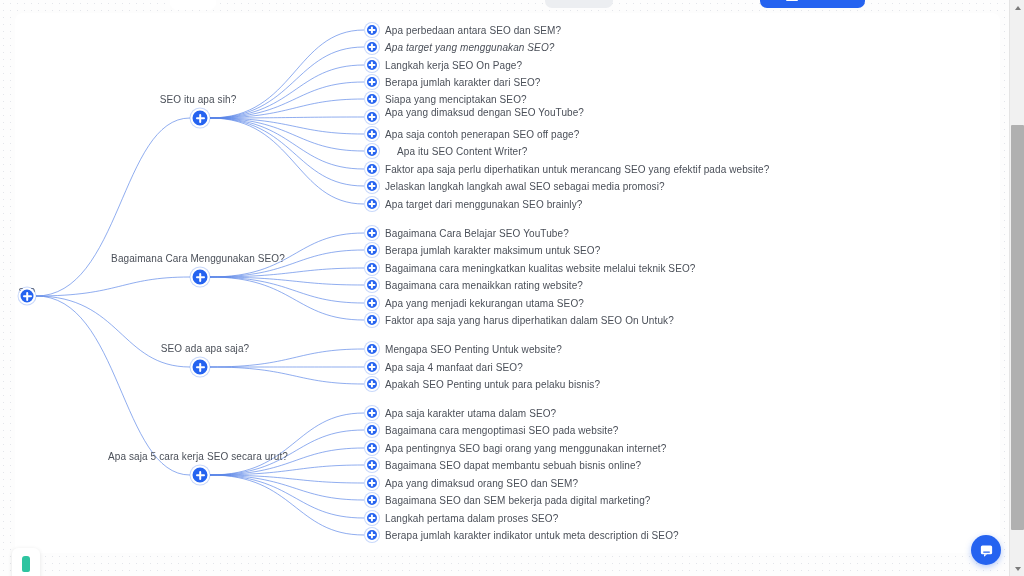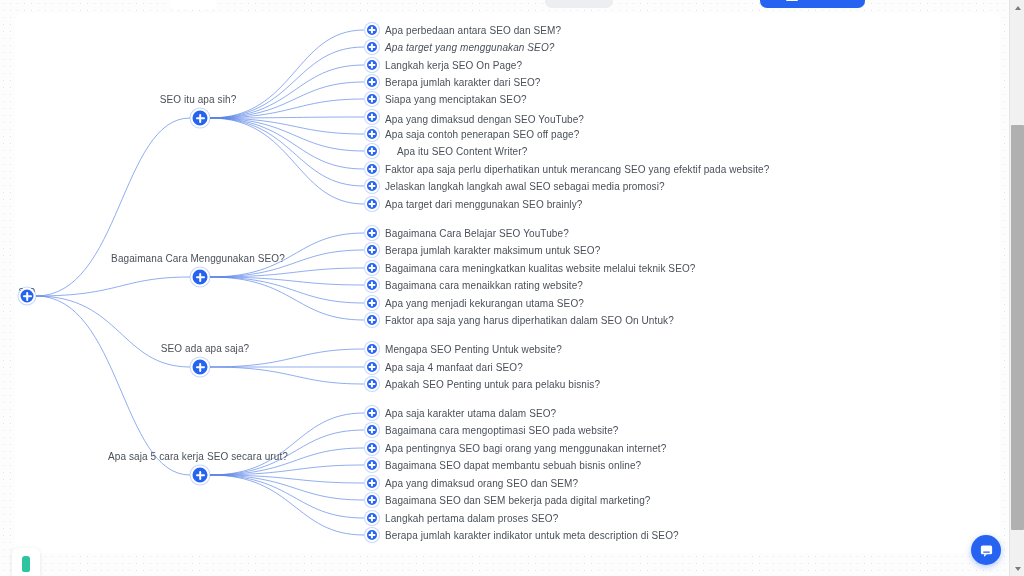--- a/index.html
+++ b/index.html
@@ -196,21 +196,21 @@
         <div class="node-label label-right" style="left: 385px; top: 30px;">Apa perbedaan antara SEO dan SEM?</div>
         <div class="node node-leaf" style="left: 372px; top: 47px;"></div>
         <div class="node-label label-right" style="left: 385px; top: 47px; font-style: italic;">Apa target yang menggunakan SEO?</div>
         <div class="node node-leaf" style="left: 372px; top: 65px;"></div>
         <div class="node-label label-right" style="left: 385px; top: 65px;">Langkah kerja SEO On Page?</div>
         <div class="node node-leaf" style="left: 372px; top: 82px;"></div>
         <div class="node-label label-right" style="left: 385px; top: 82px;">Berapa jumlah karakter dari SEO?</div>
         <div class="node node-leaf" style="left: 372px; top: 99px;"></div>
         <div class="node-label label-right" style="left: 385px; top: 99px;">Siapa yang menciptakan SEO?</div>
         <div class="node node-leaf" style="left: 372px; top: 117px;"></div>
-        <div class="node-label label-right" style="left: 385px; top: 119px;">Apa yang dimaksud dengan SEO YouTube?</div>
+        <div class="node-label label-right" style="left: 385px; top: 112px;">Apa yang dimaksud dengan SEO YouTube?</div>
         <div class="node node-leaf" style="left: 372px; top: 134px;"></div>
         <div class="node-label label-right" style="left: 385px; top: 134px;">Apa saja contoh penerapan SEO off page?</div>
         <div class="node node-leaf" style="left: 372px; top: 151px;"></div>
         <div class="node-label label-right" style="left: 385px; top: 151px; margin-left: 12px;">Apa itu SEO Content Writer?</div>
         <div class="node node-leaf" style="left: 372px; top: 169px;"></div>
         <div class="node-label label-right" style="left: 385px; top: 169px;">Faktor apa saja perlu diperhatikan untuk merancang SEO yang efektif pada website?</div>
         <div class="node node-leaf" style="left: 372px; top: 186px;"></div>
         <div class="node-label label-right" style="left: 385px; top: 186px;">Jelaskan langkah langkah awal SEO sebagai media promosi?</div>
         <div class="node node-leaf" style="left: 372px; top: 204px;"></div>
         <div class="node-label label-right" style="left: 385px; top: 204px;">Apa target dari menggunakan SEO brainly?</div>

